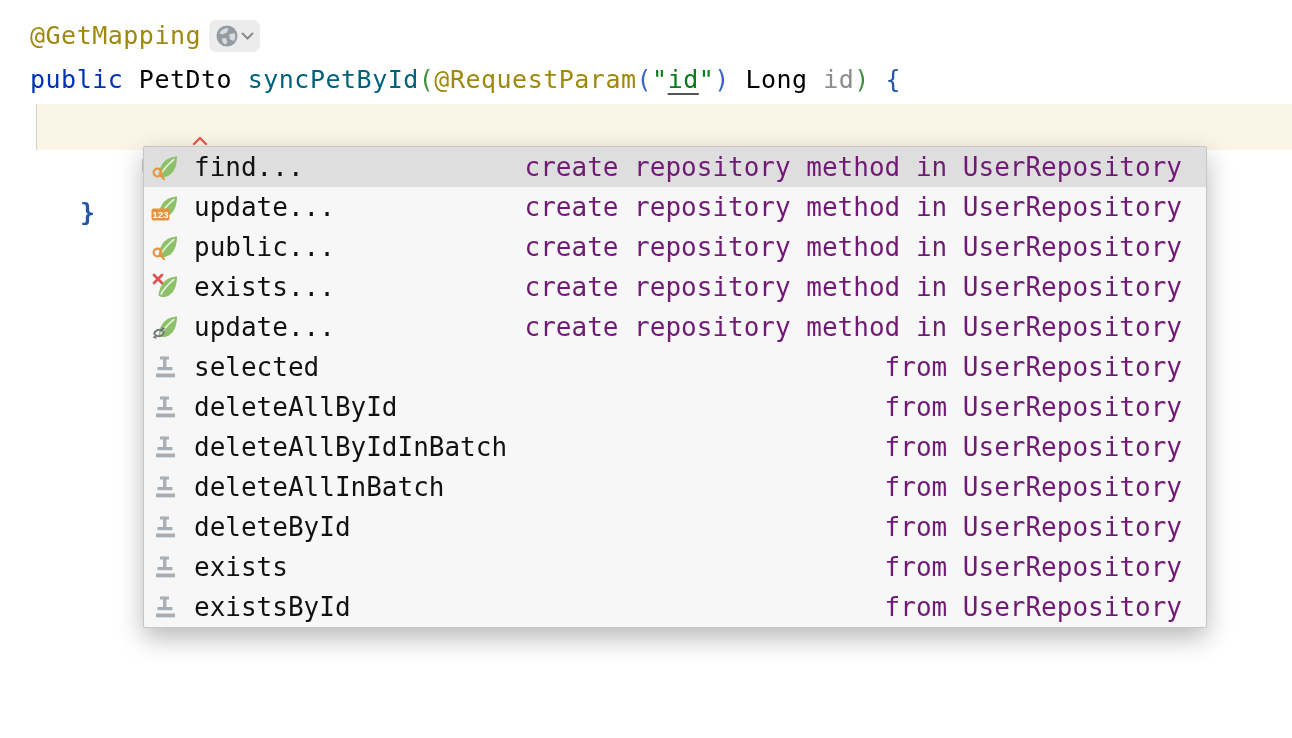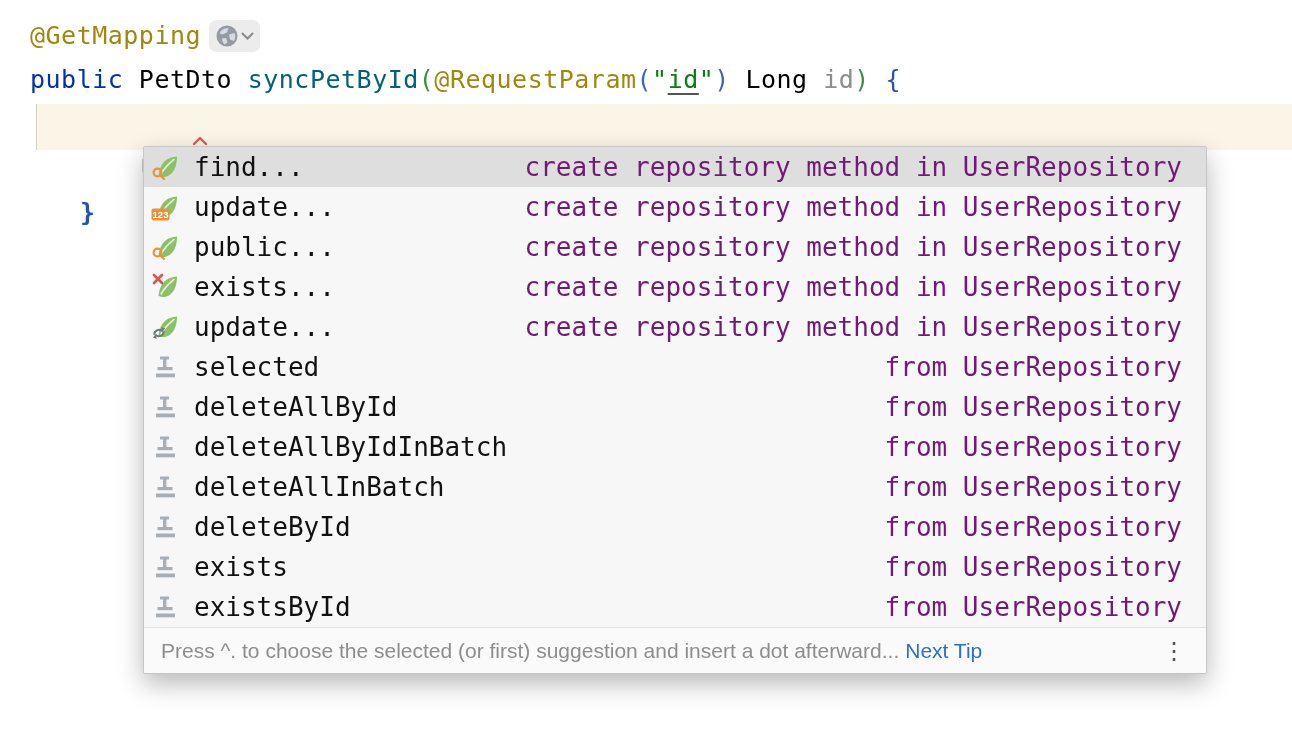--- a/index.html
+++ b/index.html
@@ -247,18 +247,13 @@
             <rect x="6" y="2.5" width="9" height="3" fill="#A7AEB5"></rect>
             <rect x="9" y="4.5" width="3.4" height="9.5" fill="#A7AEB5"></rect>
             <rect x="3.5" y="13" width="15" height="3.2" fill="#A7AEB5"></rect>
             <rect x="2" y="19.5" width="19" height="3.8" fill="#A7AEB5"></rect>
           </svg>
         </span>
         <span class="item-label">existsById</span>
         <span class="item-hint">from UserRepository</span>
       </li>
     </ul>
-  <div class="popup-footer">
-    <span>Press ^. to choose the selected (or first) suggestion and insert a dot afterward...</span>
-    <span class="next-tip">Next Tip</span>
-    <span class="kebab">⋮</span>
-  </div>
 </div>
 
 </body></html>

